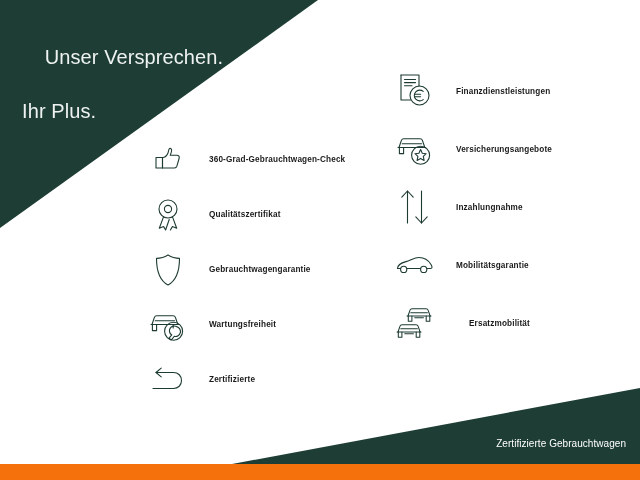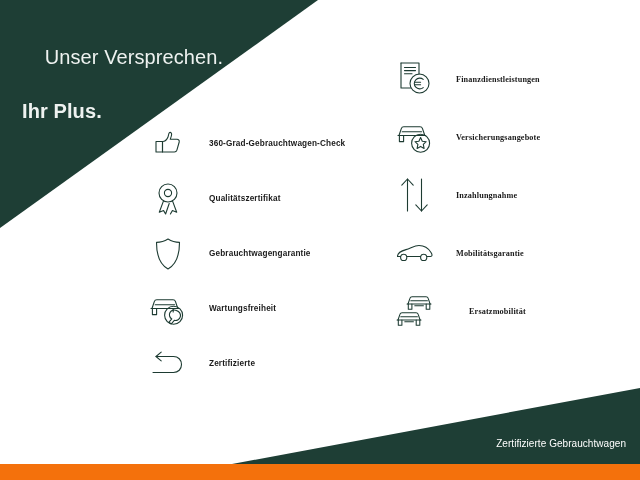--- a/index.html
+++ b/index.html
@@ -27,28 +27,28 @@
     position: absolute;
     left: 22px;
     top: 17px;
     color: #eef2f0;
     font-size: 20px;
     line-height: 27px;
     font-weight: 400;
     letter-spacing: 0.1px;
     white-space: pre;
   }
-  .headline .l2 { display: block; font-weight: bold; }
+  .headline .l2 { display: block; }
 
   
   .col {
     position: absolute;
   }
-  #col-left  { left: 145px; top: 116px; width: 240px; }
-  #col-right { left: 392px; top: 50px;  width: 240px; font-family: Liberation Serif, serif; }
+  #col-left  { left: 145px; top: 132px; width: 240px; }
+  #col-right { left: 392px; top: 62px;  width: 240px; }
 
   .feature {
     position: relative;
     display: flex;
     align-items: center;
     height: 55px;
   }
   .feature .ico {
     width: 46px;
     min-width: 46px;

